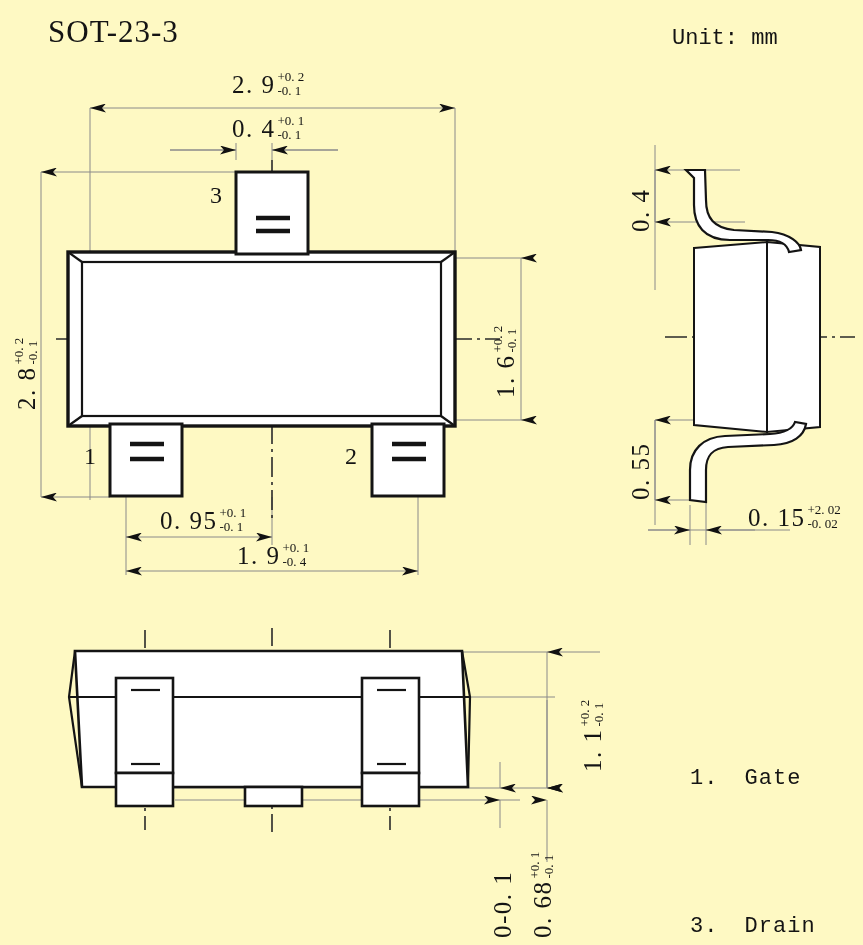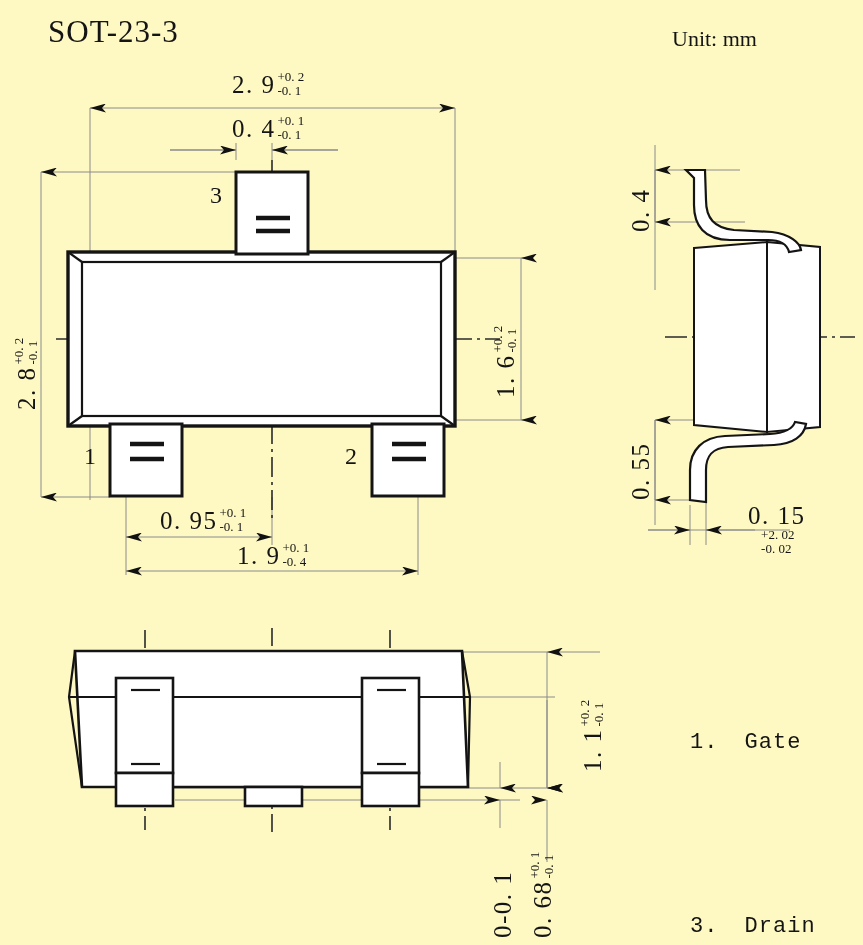--- a/index.html
+++ b/index.html
@@ -261,21 +261,21 @@
         <line x1="377" y1="690" x2="406" y2="690" stroke="#141414" stroke-width="2.2"></line>
         <line x1="377" y1="764" x2="406" y2="764" stroke="#141414" stroke-width="2.2"></line>
       </g>
 
       <rect x="245" y="787" width="57" height="19" fill="#ffffff" stroke="#141414" stroke-width="2.6"></rect>
     </g>
   </svg>
 
   <div class="txt title" style="left:48px; top:14px;">SOT-23-3</div>
 
-  <div class="txt unit" style="left:672px; top:26px;font-family:Liberation Serif, serif;">Unit: mm</div>
+  <div class="txt unit" style="left:672px; top:26px;">Unit: mm</div>
 
   <div class="txt dim" style="left:232px; top:70px;">
     <span class="base">2. 9</span>
     <span class="tol">
       <span>+0. 2</span>
       <span>-0. 1</span>
     </span>
   </div>
 
   <div class="txt dim" style="left:232px; top:114px;">
@@ -319,21 +319,21 @@
   </div>
 
   <div class="txt dim rot90" style="left:628px; top:232px;">
     <span class="base">0. 4</span>
   </div>
 
   <div class="txt dim rot90" style="left:628px; top:500px;">
     <span class="base">0. 55</span>
   </div>
 
-  <div class="txt dim" style="left:748px; top:503px;flex-direction:column;">
+  <div class="txt dim" style="left:748px; top:503px;">
     <span class="base">0. 15</span>
     <span class="tol">
       <span>+2. 02</span>
       <span>-0. 02</span>
     </span>
   </div>
 
   <div class="txt dim rot90" style="left:578px; top:772px;">
     <span class="base">1. 1</span>
     <span class="tol">
@@ -351,21 +351,21 @@
     <span class="tol">
       <span>+0. 1</span>
       <span>-0. 1</span>
     </span>
   </div>
 
   <div class="txt pinnum" style="left:210px; top:182px;">3</div>
   <div class="txt pinnum" style="left:84px; top:443px;">1</div>
   <div class="txt pinnum" style="left:345px; top:443px;">2</div>
 
-  <div class="txt legend" style="left:690px; top:730px;">
+  <div class="txt legend" style="left:690px; top:766px;">
     <span>1.</span>
     <span style="margin-left:12px;">Gate</span>
   </div>
   <div class="txt legend" style="left:690px; top:906px;margin-top:8px;">
     <span>3.</span>
     <span style="margin-left:12px;">Drain</span>
   </div>
 
 </div>
 

